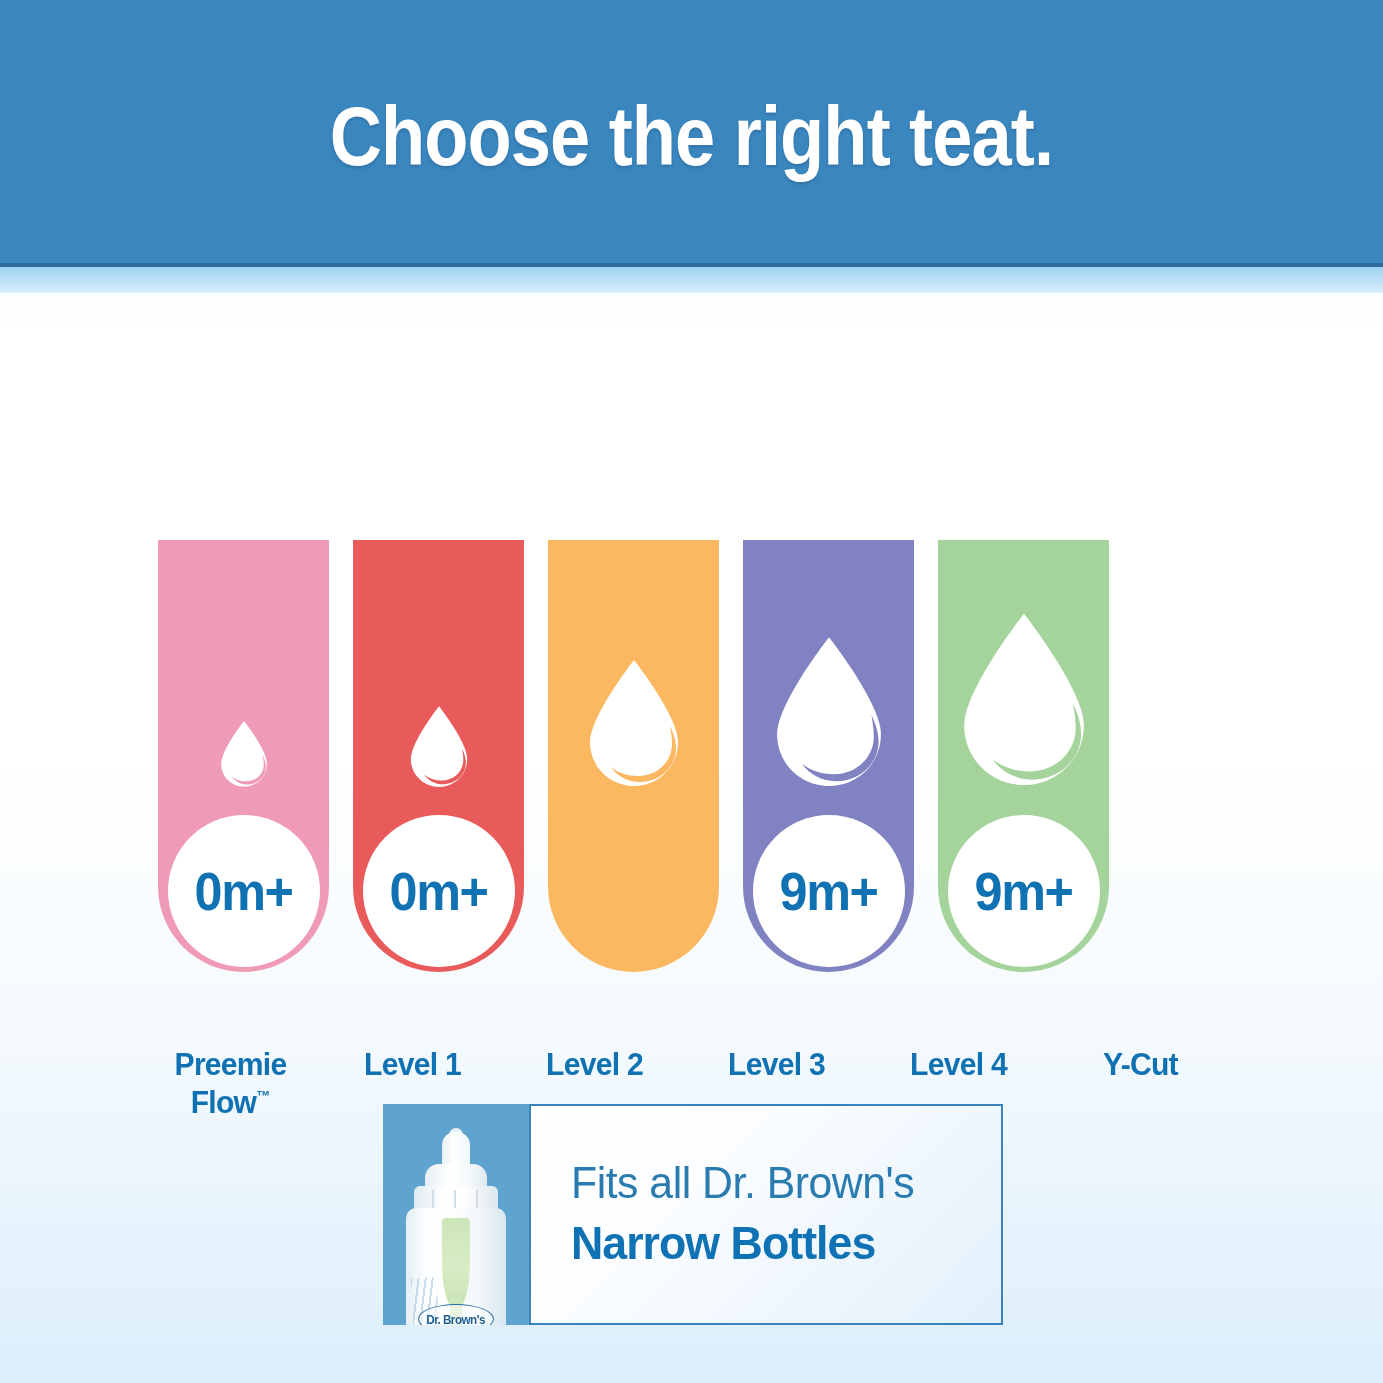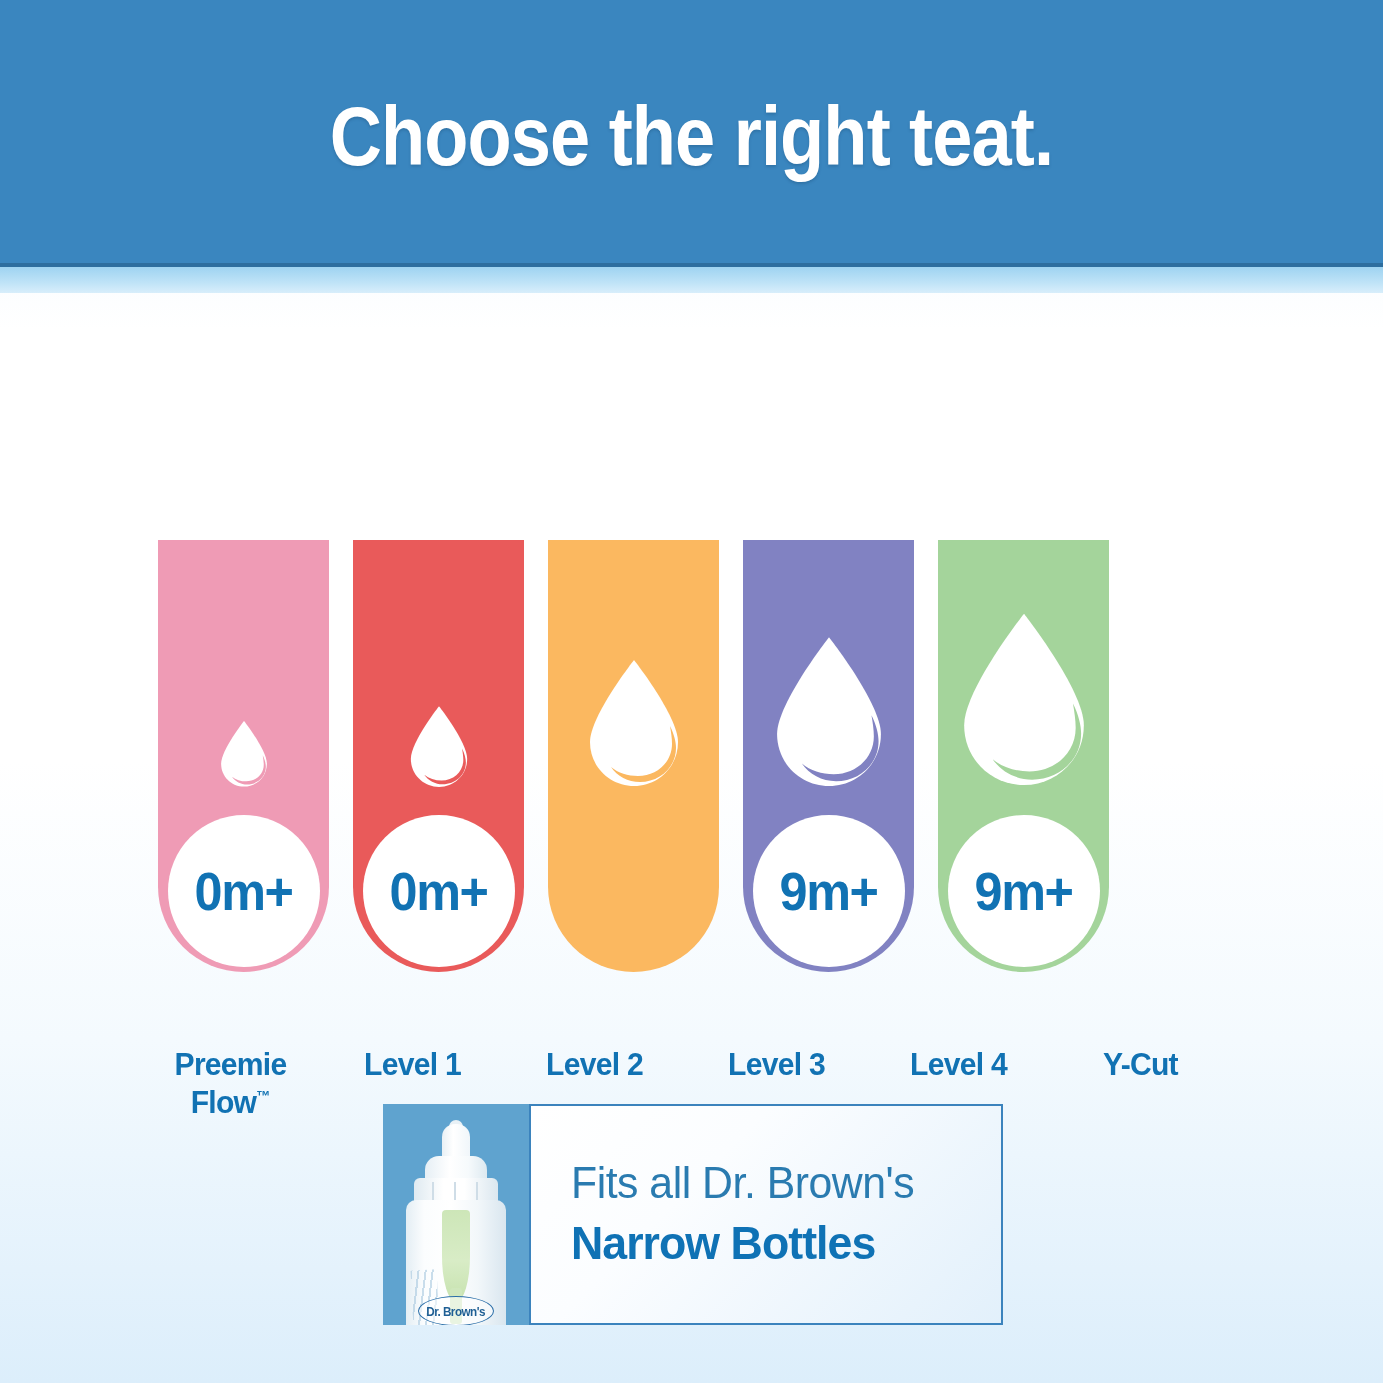--- a/index.html
+++ b/index.html
@@ -179,21 +179,21 @@
     background: #5fa3cf;
     overflow: hidden;
     flex: none;
   }
 
   
   .bottle {
     position: absolute;
     left: 50%;
     transform: translateX(-50%);
-    top: 16px;
+    top: 24px;
     width: 116px;
     height: 215px;
   }
   .bottle-body {
     position: absolute;
     left: 8px; top: 80px;
     width: 100px; height: 140px;
     background: linear-gradient(90deg,#e4eef4 0%,#fbfdfe 18%,#ffffff 45%,#f2f7fa 72%,#d9e6ef 100%);
     border-radius: 10px 10px 6px 6px;
   }

